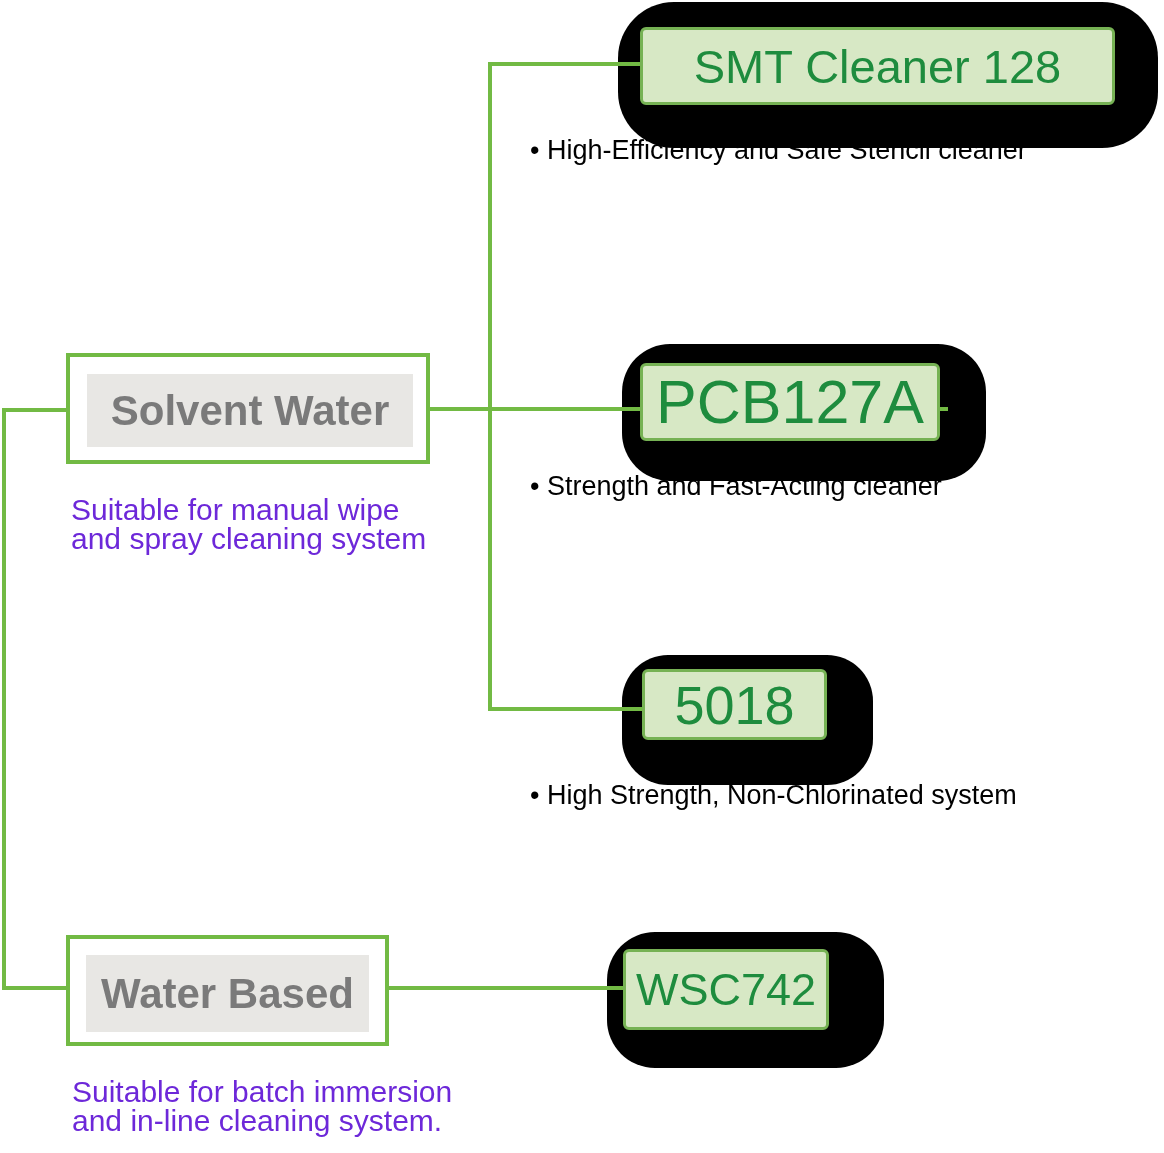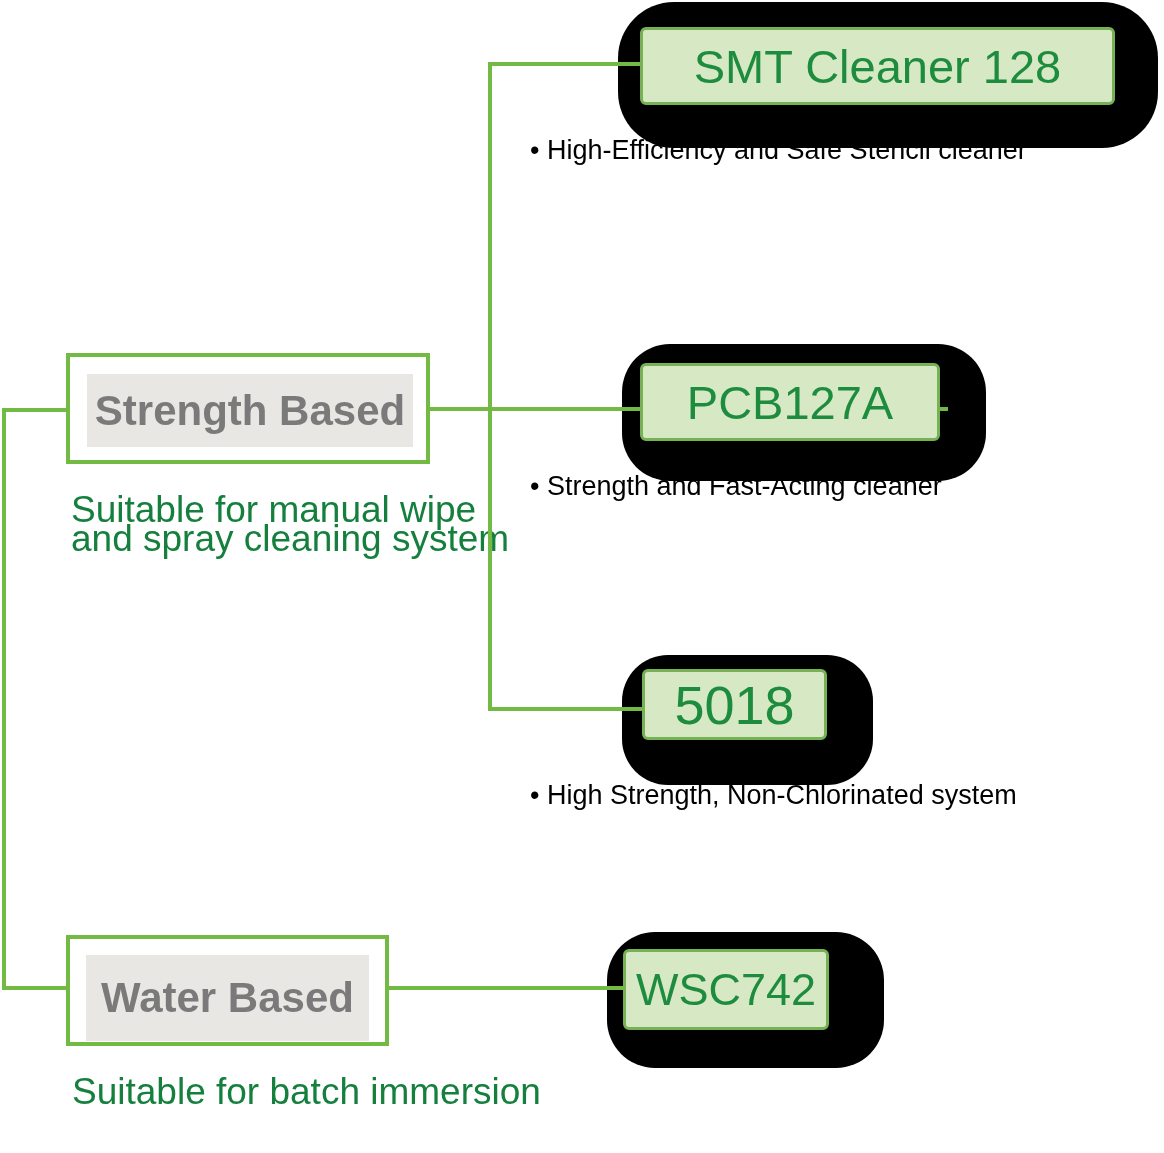--- a/index.html
+++ b/index.html
@@ -42,22 +42,22 @@
     display:flex;align-items:center;justify-content:center;
     white-space:nowrap;
   }
   .bullet{
     position:absolute;z-index:1;color:#000;
     font-size:27px;line-height:28px;
     padding-left:19px;text-indent:-19px;
     white-space:nowrap;
   }
   .caption{
-    position:absolute;z-index:1;color:#15803d;
-    font-size:37px;line-height:29px;
+    position:absolute;z-index:1;color:#6d28d9;
+    font-size:30px;line-height:29px;
     white-space:nowrap;
   }
 </style>
 </head>
 <body>
 
 <div id="stage">
 
   <div class="line" style="left:2px;top:408px;width:4px;height:582px;"></div>
   <div class="line" style="left:6px;top:408px;width:60px;height:4px;"></div>
@@ -68,36 +68,37 @@
   <div class="line" style="left:492px;top:707px;width:150px;height:4px;"></div>
   <div class="line" style="left:389px;top:986px;width:234px;height:4px;"></div>
   <div class="line" style="left:940px;top:407px;width:8px;height:4px;"></div>
 
   <div class="blob" style="left:618px;top:2px;width:540px;height:146px;border-radius:56px;"></div>
   <div class="blob" style="left:622px;top:344px;width:364px;height:137px;border-radius:48px;"></div>
   <div class="blob" style="left:622px;top:655px;width:251px;height:130px;border-radius:46px;"></div>
   <div class="blob" style="left:607px;top:932px;width:277px;height:136px;border-radius:48px;"></div>
 
   <div class="cat" style="left:66px;top:353px;width:364px;height:111px;"></div>
-  <div class="cat-inner" style="left:87px;top:374px;width:326px;height:73px;">Strength Based</div>
+  <div class="cat-inner" style="left:87px;top:374px;width:326px;height:73px;">Solvent Water</div>
   <div class="caption" style="left:71px;top:495px;">
     <div>Suitable for manual wipe</div>
     <div>and spray cleaning system</div>
   </div>
 
   <div class="cat" style="left:66px;top:935px;width:323px;height:111px;"></div>
-  <div class="cat-inner" style="left:86px;top:955px;width:283px;height:86px;">Water Based</div>
+  <div class="cat-inner" style="left:86px;top:955px;width:283px;height:77px;">Water Based</div>
   <div class="caption" style="left:72px;top:1077px;">
     <div>Suitable for batch immersion</div>
+    <div>and in-line cleaning system.</div>
   </div>
 
   <div class="pbox" style="left:640px;top:27px;width:475px;height:78px;font-size:47px;">SMT Cleaner 128</div>
   <div class="bullet" style="left:530px;top:136px;text-align:right;">• High-Efficiency and Safe Stencil cleaner</div>
 
-  <div class="pbox" style="left:640px;top:363px;width:300px;height:78px;font-size:47px;">PCB127A</div>
+  <div class="pbox" style="left:640px;top:363px;width:300px;height:78px;font-size:61px;">PCB127A</div>
   <div class="bullet" style="left:530px;top:472px;">• Strength and Fast-Acting cleaner</div>
 
   <div class="pbox" style="left:642px;top:669px;width:185px;height:71px;font-size:54px;">5018</div>
   <div class="bullet" style="left:530px;top:781px;">• High Strength, Non-Chlorinated system</div>
 
   <div class="pbox" style="left:623px;top:949px;width:206px;height:81px;font-size:45px;">WSC742</div>
 
 </div>
 
 </body></html>

